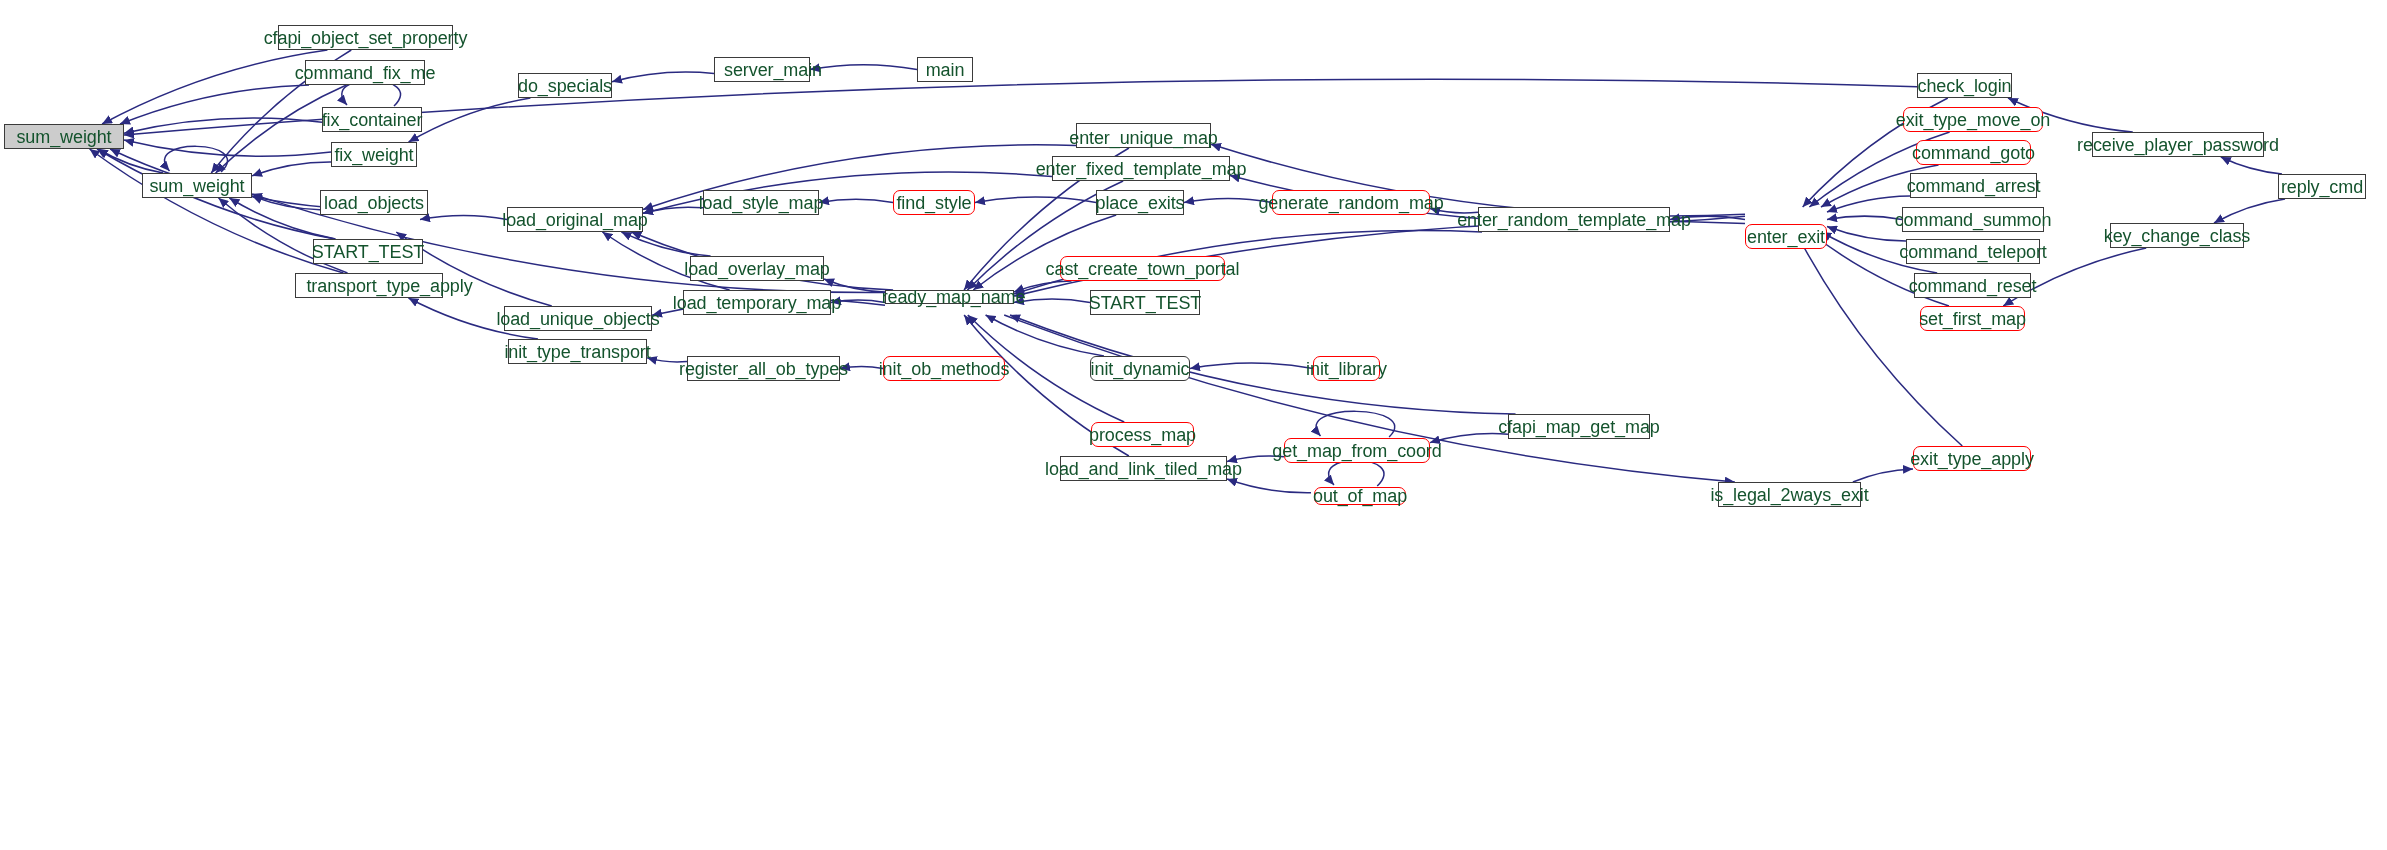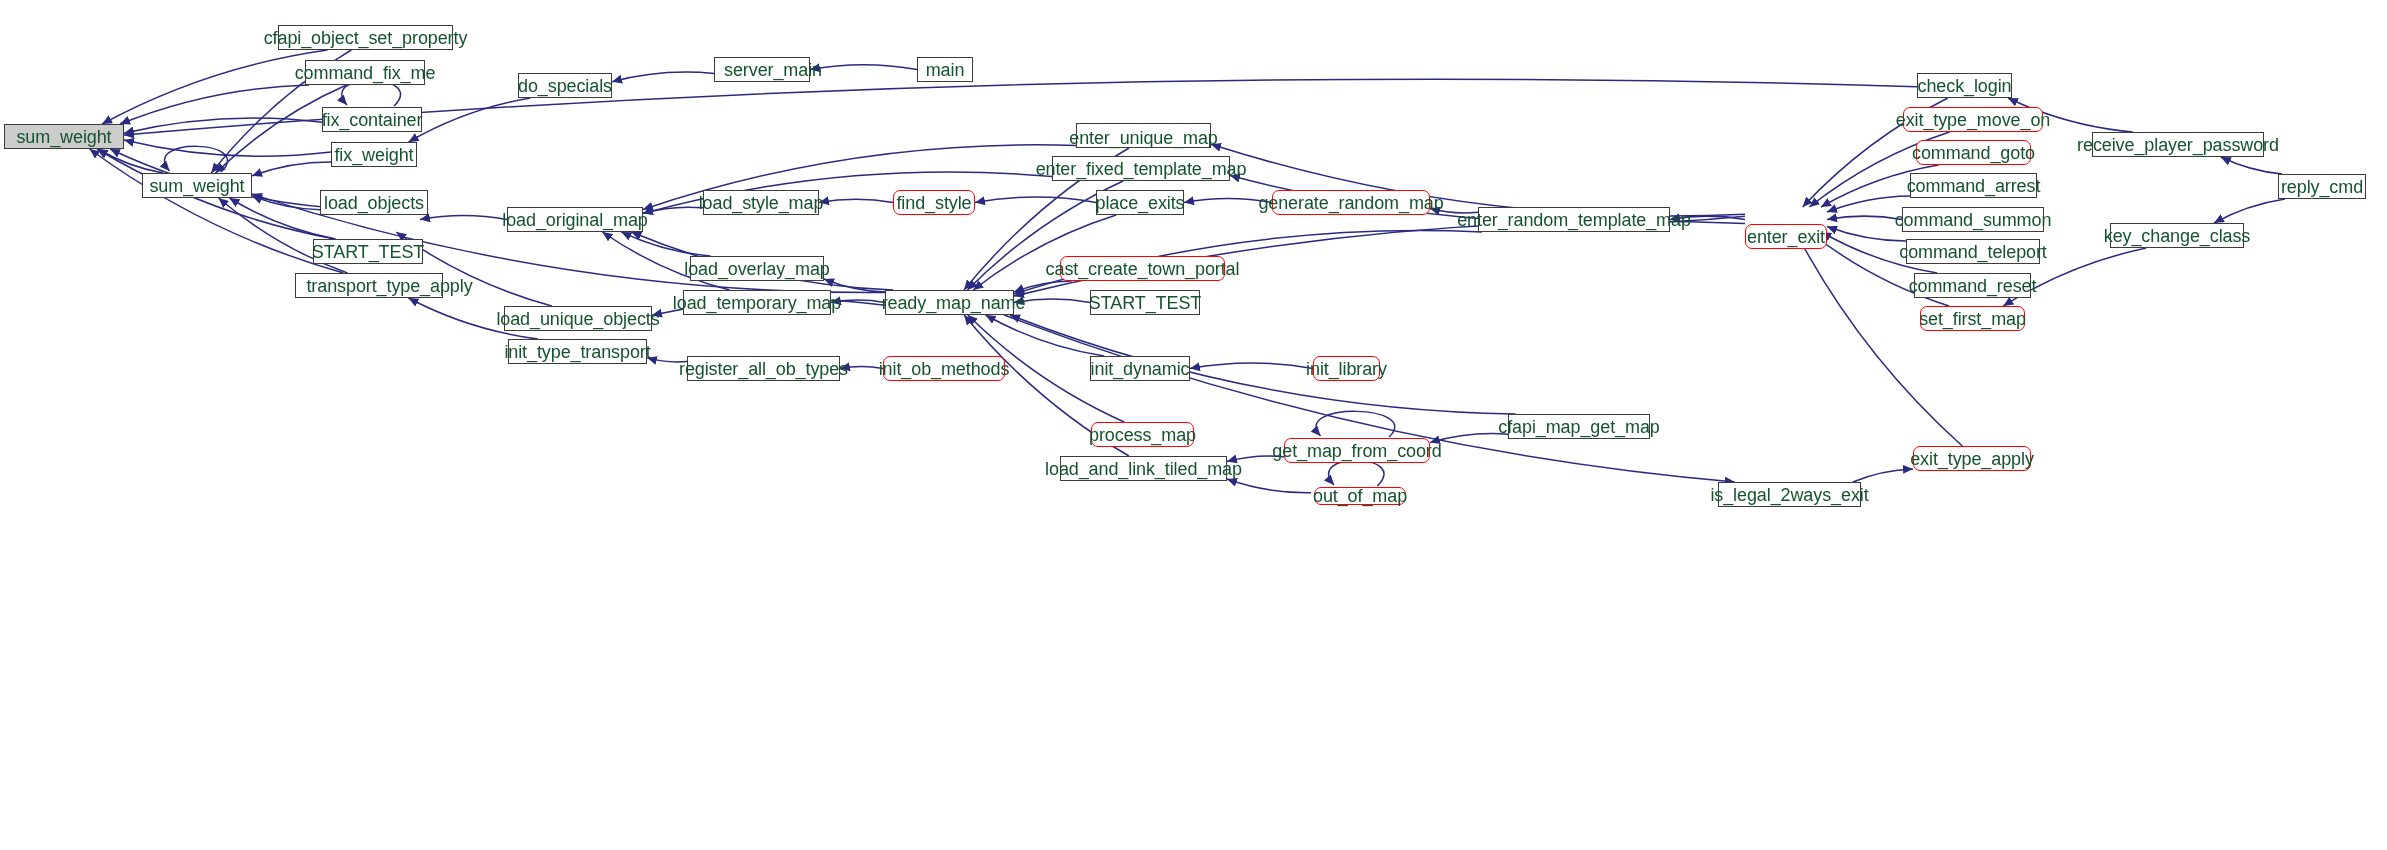--- a/index.html
+++ b/index.html
@@ -168,30 +168,30 @@
       </div>
       <div class="node" style="left: 508px; top: 339px; width: 139px; height: 25px;">
         <span>init_type_transport</span>
       </div>
       <div class="node" style="left: 687px; top: 356px; width: 153px; height: 25px;">
         <span>register_all_ob_types</span>
       </div>
       <div class="node red" style="left: 883px; top: 356px; width: 122px; height: 25px;">
         <span>init_ob_methods</span>
       </div>
-      <div class="node" style="left: 885px; top: 290px; width: 129px; height: 25px; padding-left: 8px;">
+      <div class="node" style="left: 885px; top: 290px; width: 129px; height: 14px; padding-left: 8px;">
         <span>ready_map_name</span>
       </div>
       <div class="node red" style="left: 1060px; top: 256px; width: 165px; height: 25px;">
         <span>cast_create_town_portal</span>
       </div>
       <div class="node" style="left: 1090px; top: 290px; width: 110px; height: 25px;">
         <span>START_TEST</span>
       </div>
-      <div class="node" style="left: 1090px; top: 356px; width: 100px; height: 25px;">
+      <div class="node" style="left: 1090px; top: 356px; width: 100px; height: 25px; border-radius: 6px;">
         <span>init_dynamic</span>
       </div>
       <div class="node red" style="left: 1313px; top: 356px; width: 67px; height: 25px; align-items: center;">
         <span>init_library</span>
       </div>
       <div class="node" style="left: 1076px; top: 123px; width: 135px; height: 25px; align-items: flex-end;">
         <span>enter_unique_map</span>
       </div>
       <div class="node" style="left: 1052px; top: 156px; width: 178px; height: 25px;">
         <span>enter_fixed_template_map</span>

